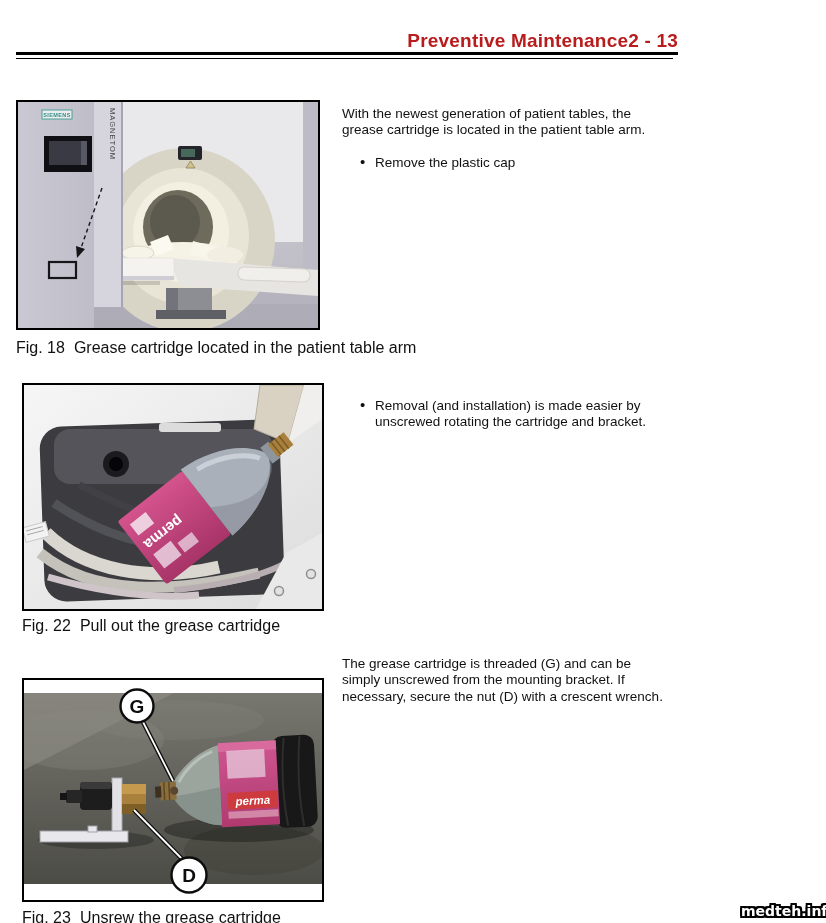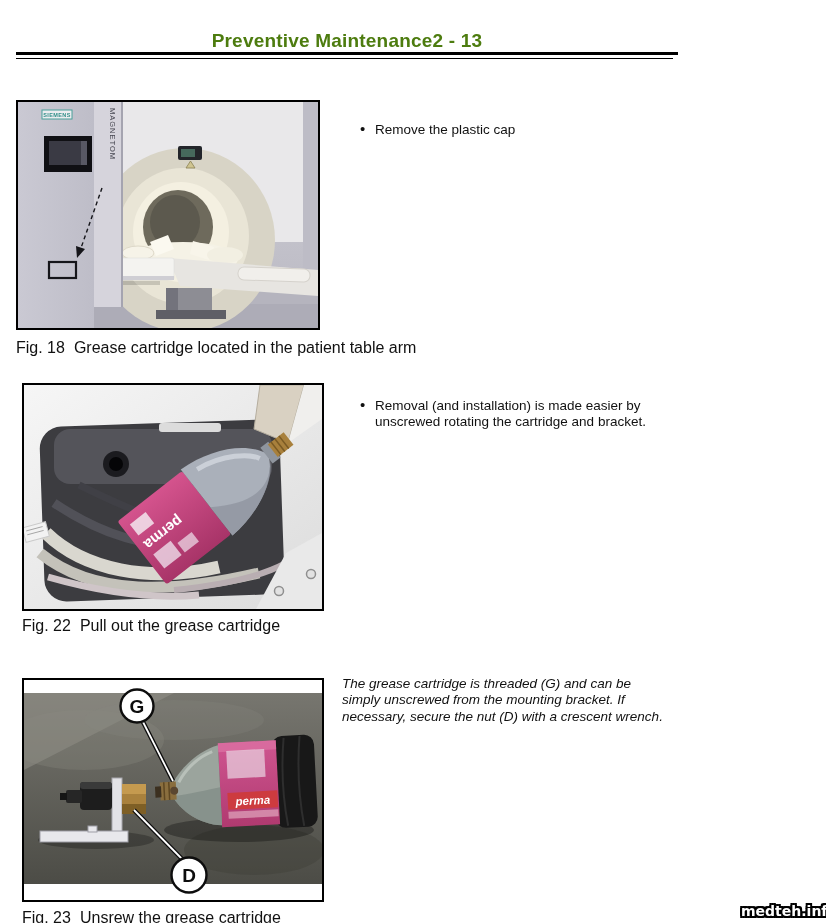--- a/index.html
+++ b/index.html
@@ -4,22 +4,22 @@
 <style>
   html,body { margin:0; padding:0; }
   body {
     width:826px; height:923px; position:relative; overflow:hidden;
     background:#ffffff; color:#111;
     font-family:"Liberation Sans", sans-serif;
   }
   
   .header {
     position:absolute; left:16px; top:30px; width:662px;
-    display:flex; justify-content:center; align-items:baseline;
-    font-size:19px; font-weight:bold; letter-spacing:.2px; color:#4d7c0f;
+    display:flex; justify-content:flex-end; align-items:baseline;
+    font-size:19px; font-weight:bold; letter-spacing:.2px; color:#b91c1c;
   }
   .rule-thick { position:absolute; left:16px; top:52px; width:662px; height:3px; background:#000; }
   .rule-thin  { position:absolute; left:16px; top:58px; width:657px; height:1px; background:#000; }
 
   
   .figure { position:absolute; border:2px solid #000; background:#fff; }
   .figure svg { display:block; }
   #fig18 { left:16px; top:100px; }
   #fig22 { left:22px; top:383px; }
   #fig23 { left:22px; top:678px; }
@@ -27,21 +27,21 @@
   .caption { position:absolute; font-size:16px; color:#111; white-space:nowrap; }
   .caption .cap-label { margin-right:9px; }
   #cap18 { left:16px; top:339px; }
   #cap22 { left:22px; top:617px; }
   #cap23 { left:22px; top:909px; }
 
   
   .textcol { position:absolute; left:342px; width:324px; font-size:13.5px; line-height:16.4px; color:#111; }
   #text1 { top:106px; }
   #text2 { top:382px; }
-  #text3 { top:676px;font-style:italic; }
+  #text3 { top:656px; }
   .textcol p { margin:0 0 9px 0; }
   ul.bullets { margin:16px; padding:0; list-style:none; }
   ul.bullets li { position:relative; padding-left:17px; margin-bottom:7.5px; }
   ul.bullets li::before { content:"\2022"; position:absolute; left:2px; top:-1px; font-size:15px; }
 
   
   .watermark {
     position:absolute; left:741px; top:903px;
     font-size:14px; font-weight:bold; font-family:"DejaVu Sans", sans-serif;
     color:#fff; letter-spacing:0;
@@ -236,20 +236,21 @@
     <text x="113" y="33" font-size="19" font-weight="bold" fill="#0d0d0d" text-anchor="middle">G</text>
     <circle cx="165" cy="195" r="17.5" fill="#ffffff" stroke="#0d0d0d" stroke-width="2.4"></circle>
     <text x="165" y="202" font-size="19" font-weight="bold" fill="#0d0d0d" text-anchor="middle">D</text>
   </svg>
 </div>
 <div class="caption" id="cap23">
   <span class="cap-label">Fig. 23</span><span>Unsrew the grease cartridge</span>
 </div>
 
 <div class="textcol" id="text1">
+  <p>With the newest generation of patient tables, the grease cartridge is located in the patient table arm.</p>
   <ul class="bullets">
     <li>Remove the plastic cap</li>
   </ul>
 </div>
 
 <div class="textcol" id="text2">
   <ul class="bullets">
     <li>Removal (and installation) is made easier by unscrewed rotating the cartridge and bracket.</li>
   </ul>
 </div>

